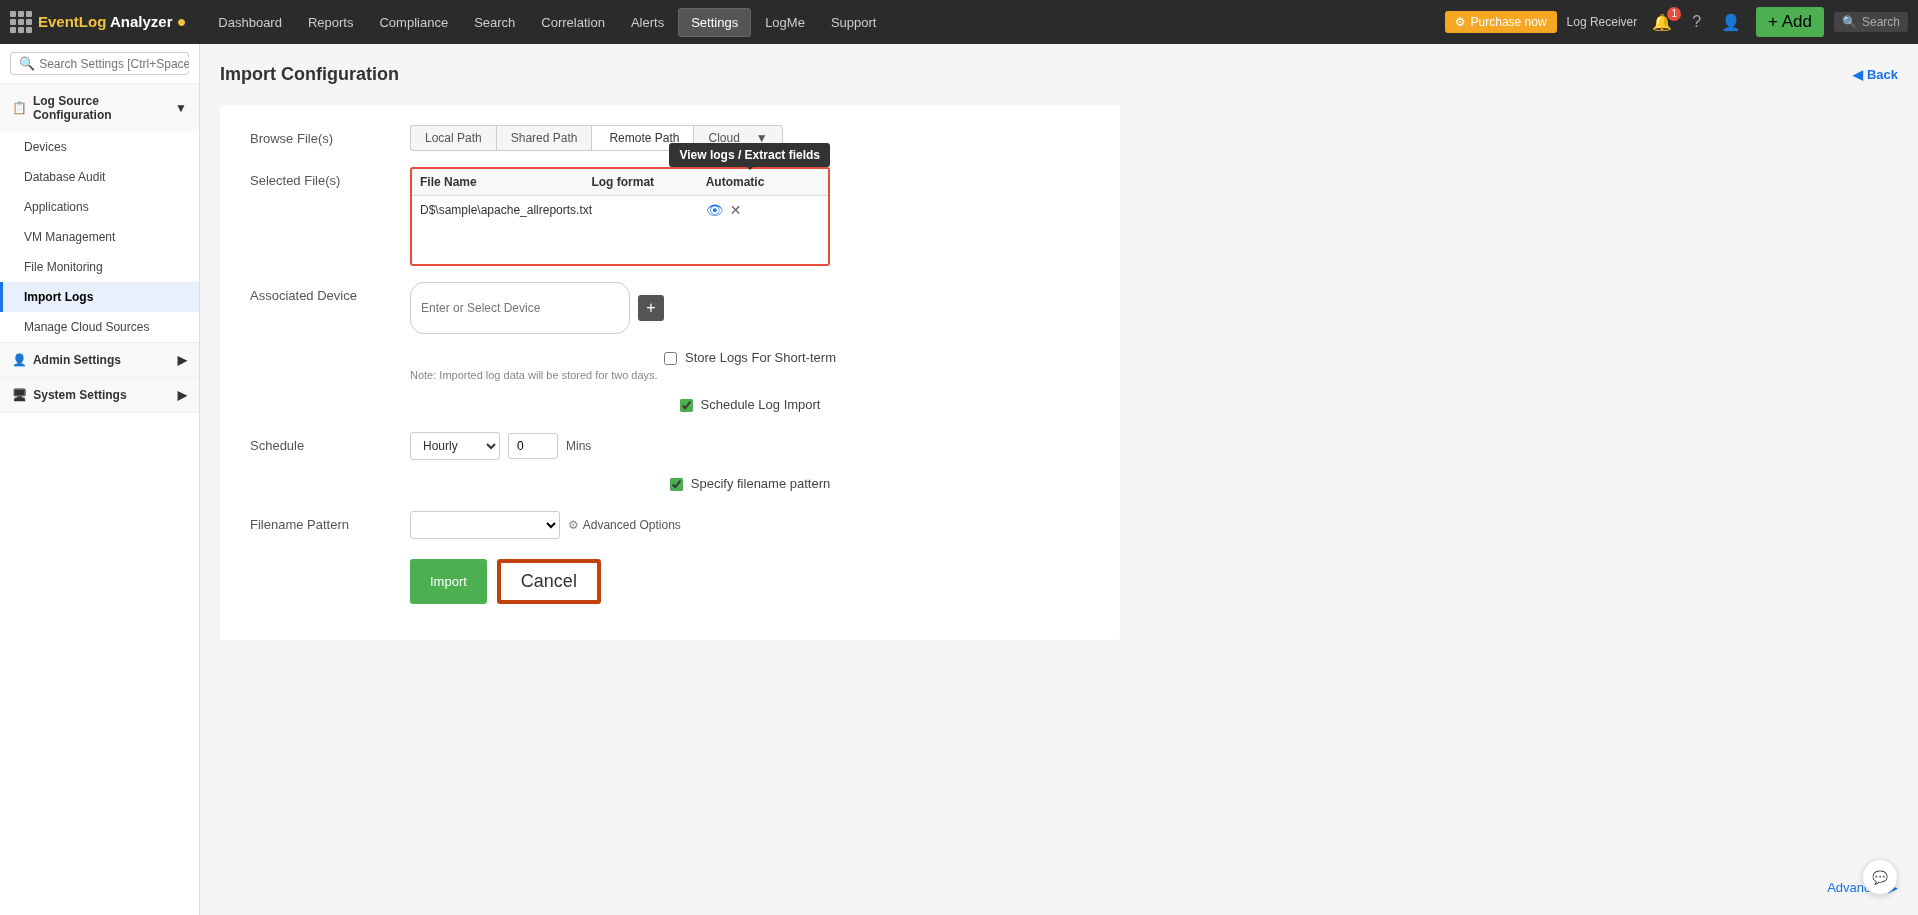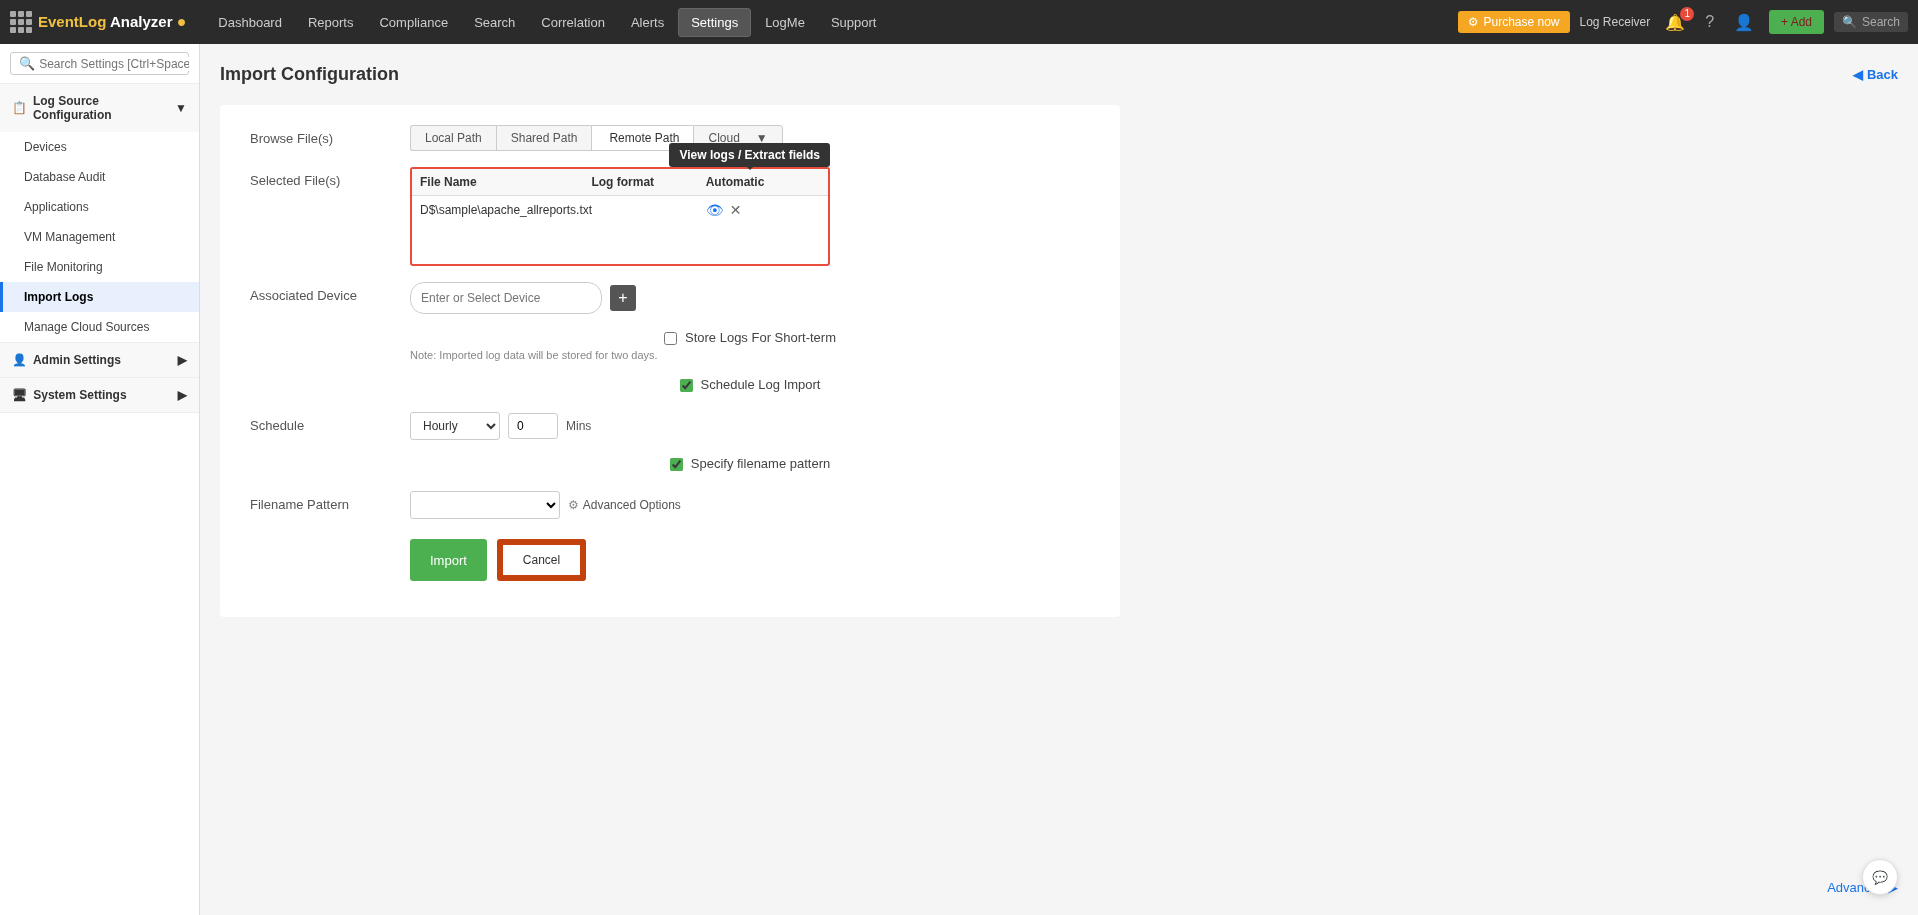--- a/index.html
+++ b/index.html
@@ -73,26 +73,26 @@
       cursor: pointer;
     }
     .topbar-icon {
       color: #aaa;
       cursor: pointer;
       font-size: 16px;
       padding: 2px 5px;
     }
     .add-btn {
       background: #4caf50;
-      color: #7f1d1d;
+      color: #000000;
       border: none;
       padding: 5px 12px;
       border-radius: 3px;
       cursor: pointer;
-      font-size: 12px;
+      font-size: 17px;
     }
     .search-box-top {
       display: flex;
       align-items: center;
       background: #444;
       border-radius: 3px;
       padding: 3px 8px;
       gap: 5px;
       color: #aaa;
       font-size: 12px;
@@ -294,23 +294,23 @@
 
     
     .device-input-row {
       display: flex;
       align-items: center;
       gap: 8px;
     }
     .device-input {
       border: 1px solid #ccc;
       border-radius: 14px;
-      padding: 8px 10px;
-      font-size: 12px;
-      width: 192px;
+      padding: 18px 10px;
+      font-size: 12px;
+      width: 220px;
       color: #aaa;
       outline: none;
     }
     .add-device-btn {
       background: #555;
       color: #fff;
       border: none;
       border-radius: 3px;
       width: 26px;
       height: 26px;
@@ -392,25 +392,25 @@
       color: #fff;
       border: none;
       padding: 8px 20px;
       border-radius: 3px;
       cursor: pointer;
       font-size: 13px;
     }
     .btn-cancel {
       background: #fff;
       color: #333;
-      border: 6px solid #c2410c;
+      border: 4px solid #c2410c;
       padding: 8px 20px;
       border-radius: 3px;
       cursor: pointer;
-      font-size: 12px;
+      font-size: 18px;
     }
 
     .advanced-right {
       position: absolute;
       right: 20px;
       bottom: 20px;
       color: #1a73e8;
       cursor: pointer;
       font-size: 13px;
       display: flex;

